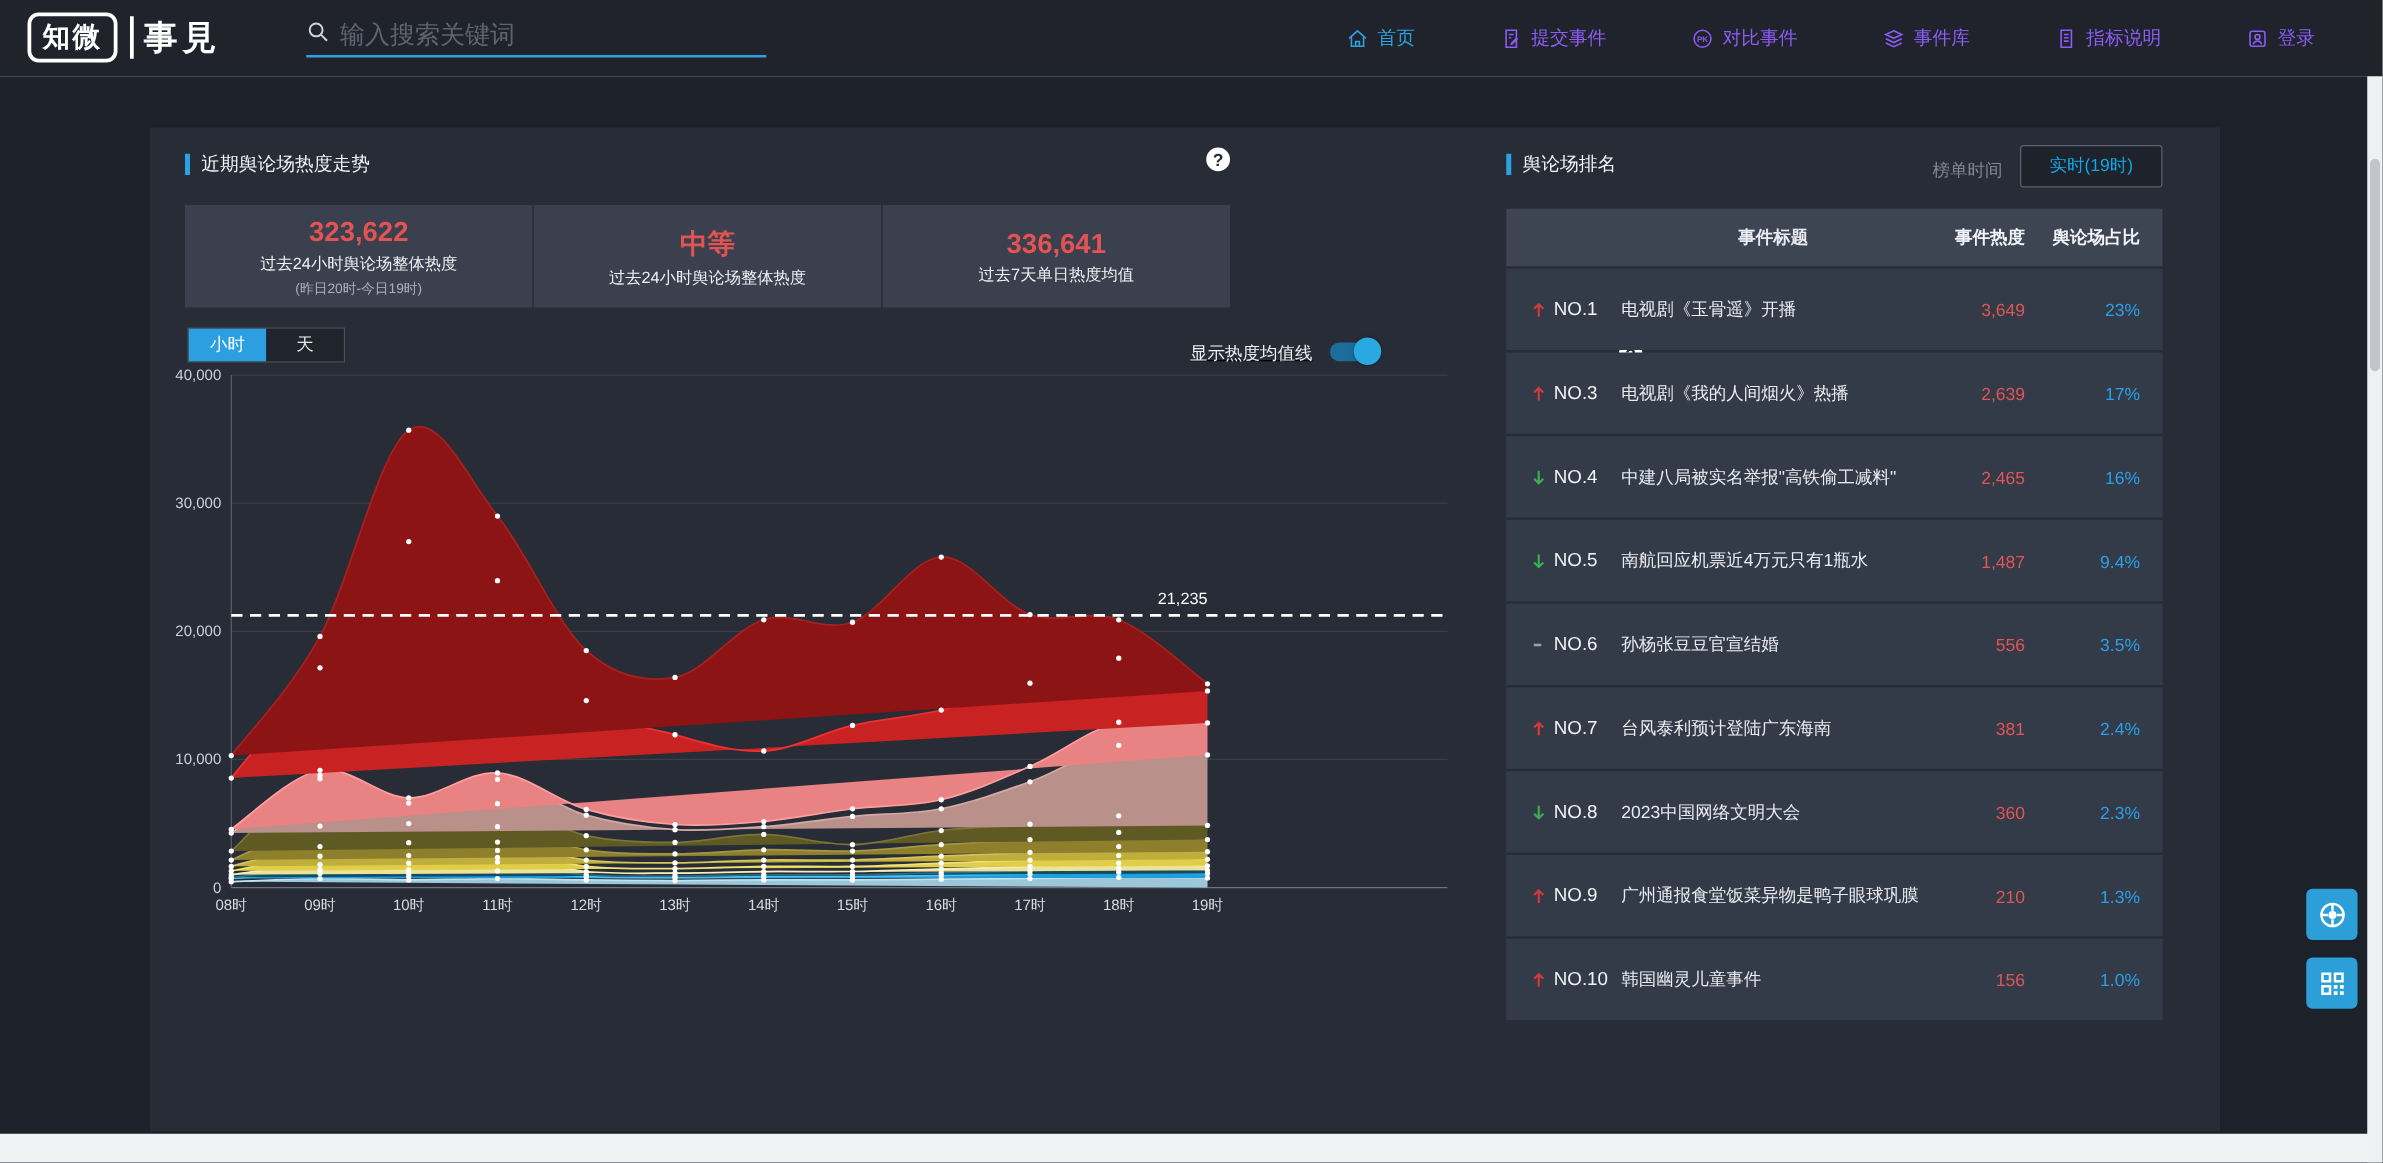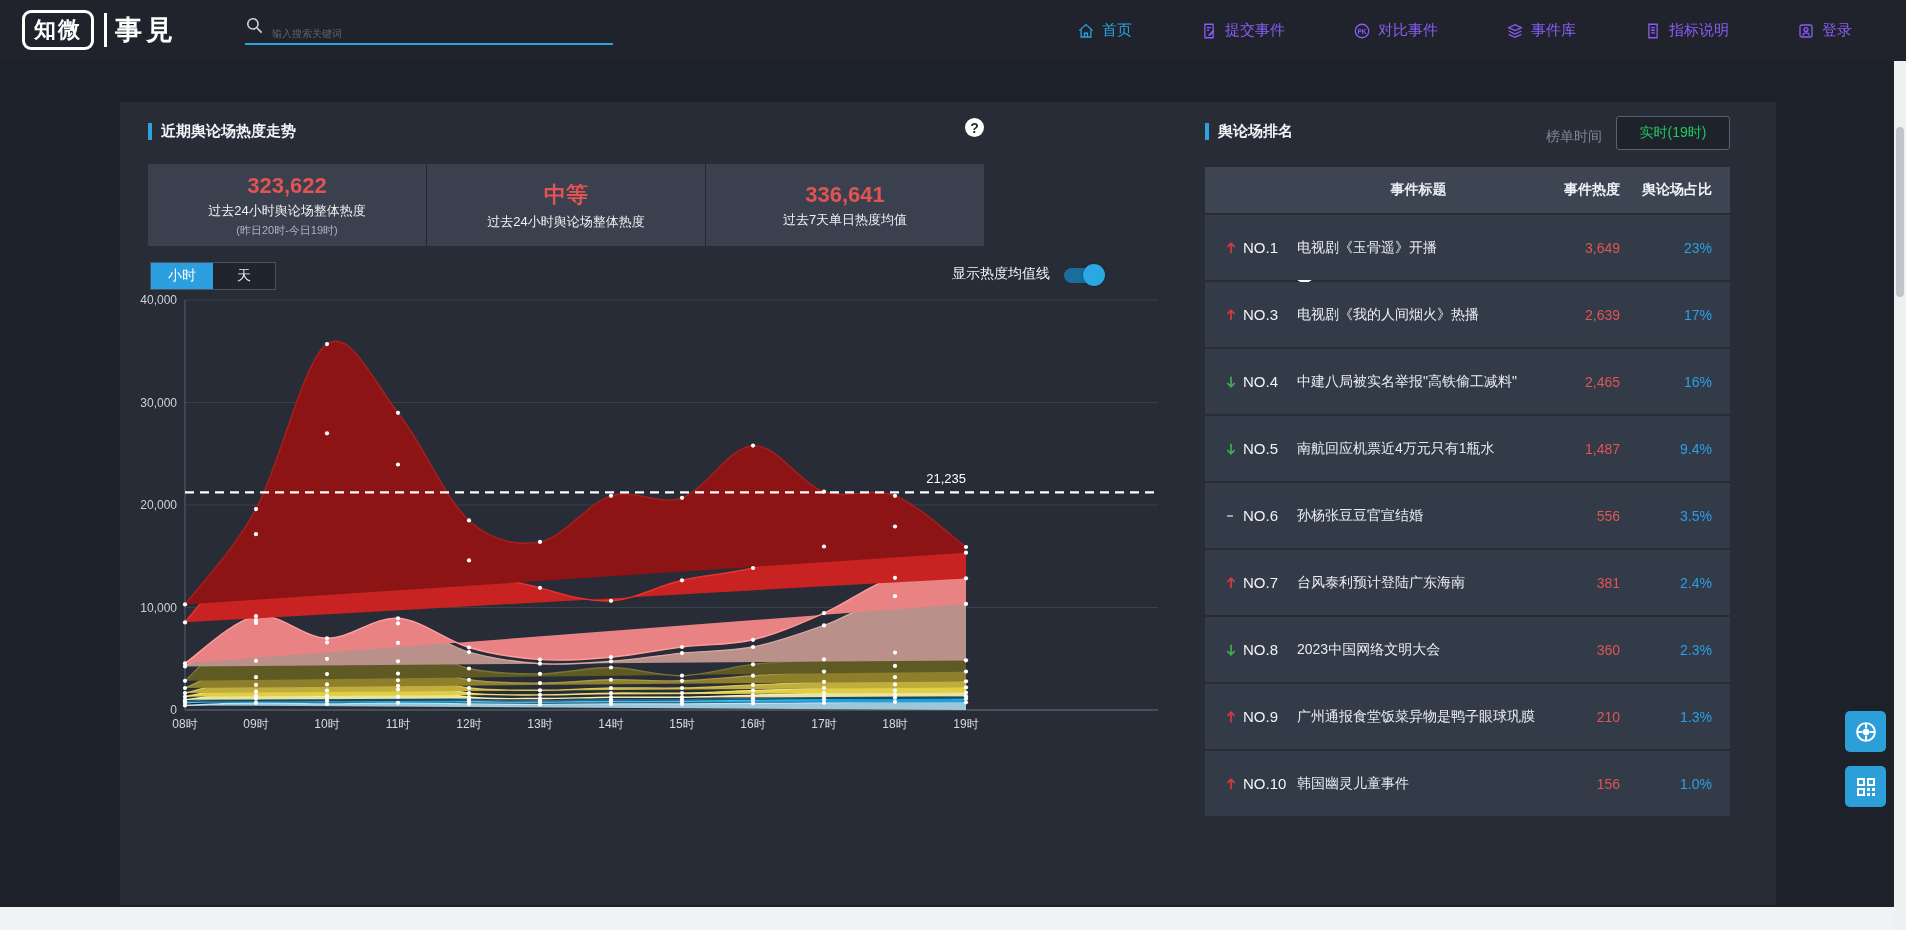--- a/index.html
+++ b/index.html
@@ -9,65 +9,65 @@
 
   
   .topbar { position:absolute; left:0; top:0; width:1906px; height:61px; background:#20232b; z-index:5; }
   .logo { position:absolute; left:22px; top:10px; display:flex; align-items:center; color:#fff; }
   .logo-box { width:72px; height:40px; border:3px solid #fff; border-radius:9px; display:flex; align-items:center; justify-content:center;
               font-size:22px; font-weight:bold; letter-spacing:2px; color:#fff; }
   .logo-sep { width:3px; height:34px; background:#fff; margin:0 8px 0 10px; }
   .logo-name { font-size:27px; font-weight:bold; letter-spacing:4px; }
   .searchbox { position:absolute; left:245px; top:16px; width:368px; display:flex; align-items:flex-end; border-bottom:2px solid #2aa3e0; padding-bottom:4px; }
   .searchbox .sicon { color:#cfd4dc; margin-right:8px; flex:0 0 auto; }
-  .searchbox input { background:transparent; border:none; outline:none; color:#dfe3e9; font-size:10px; width:100%; }
+  .searchbox input { background:transparent; border:none; outline:none; color:#dfe3e9; font-size:20px; width:100%; }
   .searchbox input::placeholder { color:#5d6572; }
   .mainnav { position:absolute; right:54px; top:0; height:61px; display:flex; align-items:center; gap:68px; }
   .nav-item { display:flex; align-items:center; gap:7px; color:#8b5cf6; font-size:15px; cursor:pointer; white-space:nowrap; }
   .nav-item svg { display:block; }
   .nav-item.active { color:#2aa3e0; }
 
   
   .main-dark { position:absolute; left:0; top:61px; width:1894px; height:846px; background:#1d212a; }
   .scroll-track { position:absolute; right:0; top:61px; width:12px; height:869px; background:#eef0f1; }
   .scroll-thumb { position:absolute; right:2px; top:66px; width:8px; height:170px; background:#c2c6cb; border-radius:4px; }
 
   
   .panel { position:absolute; left:120px; top:102px; width:1656px; height:803px; background:#272c36; }
-  .sec-title { position:absolute; display:flex; align-items:center; gap:9px; color:#f2f4f7; font-size:15px; font-weight:bold;text-align:center; }
+  .sec-title { position:absolute; display:flex; align-items:center; gap:9px; color:#f2f4f7; font-size:15px; font-weight:normal;text-align:center; }
   .accent { width:4px; height:17px; background:#2aa3e0; }
   .help { position:absolute; width:19px; height:19px; border-radius:50%; background:#fff; color:#262b34; font-weight:bold; font-size:14px;
           display:flex; align-items:center; justify-content:center; cursor:pointer; }
 
   
   .stats { position:absolute; left:28px; top:62px; width:836px; height:82px; background:#3a404d; display:flex; }
   .stat-cell { flex:1; display:flex; flex-direction:column; align-items:center; justify-content:center; gap:3px; }
   .stat-cell + .stat-cell { border-left:1px solid #232833; }
   .stat-value { color:#e25454; font-size:22px; font-weight:bold; }
   .stat-label { color:#eef1f5; font-size:13px; }
   .stat-note { color:#aab2bf; font-size:11px; }
 
   
   .tabs { position:absolute; left:30px; top:160px; display:flex; border:1px solid #4a5260; }
   .tab { width:62px; height:26px; display:flex; align-items:center; justify-content:center; font-size:14px; color:#e6e9ee; cursor:pointer; background:#20242c; }
   .tab.active { background:#2b9fe0; color:#fff; }
-  .toggle-row { position:absolute; left:832px; top:162px; width:362px; display:flex; align-items:flex-end; }
+  .toggle-row { position:absolute; left:832px; top:172px; width:362px; display:flex; align-items:flex-start;text-decoration:underline; }
   .toggle-label { color:#eef1f5; font-size:14px; margin-right:14px; }
   .switch { position:relative; width:38px; height:15px; border-radius:8px; background:#1b6e9c; cursor:pointer; }
   .switch .knob { position:absolute; right:-3px; top:-4px; width:22px; height:22px; border-radius:50%; background:#29a8e2; box-shadow:0 0 3px rgba(0,0,0,.4); }
   .toggle-row .help { position:static; margin-left:auto; }
 
   
   .chart-wrap { position:absolute; left:18px; top:138px; width:1040px; height:510px; }
 
   
   .rank-title { left:1085px; top:20px; }
   .time-label { position:absolute; left:1426px; top:26px; color:#7d8694; font-size:14px; }
   .time-btn { position:absolute; left:1496px; top:14px; width:114px; height:34px; background:#1e232b; border:1px solid #5a6170; border-radius:3px;
-              color:#22c55e; font-size:14px; display:flex; align-items:center; justify-content:center; cursor:pointer; }
+              color:#0ea5e9; font-size:14px; display:flex; align-items:center; justify-content:center; cursor:pointer; }
   .rank-header { position:absolute; left:1085px; top:65px; width:525px; height:46px; background:#3d4452; display:flex; align-items:center;
                  padding:0 18px; color:#f0f3f7; font-size:14px; font-weight:bold; }
   .rank-rows { position:absolute; left:1085px; top:113px; width:525px; }
   .rank-row { height:65px; background:#343b48; margin-bottom:2px; display:flex; align-items:center; padding:0 18px; cursor:pointer; }
   .col-trend { width:20px; flex:0 0 auto; display:flex; align-items:center; }
   .col-rank  { width:54px; flex:0 0 auto; color:#f0f3f7; font-size:15px; }
   .col-title { flex:1; color:#e8ecf2; font-size:14px; overflow:hidden; white-space:nowrap; }
   .rank-header .col-title { text-align:center; }
   .col-heat  { width:80px; flex:0 0 auto; text-align:right; color:#e05555; font-size:14px; }
   .col-share { width:92px; flex:0 0 auto; text-align:right; color:#2b9fe8; font-size:14px; }

